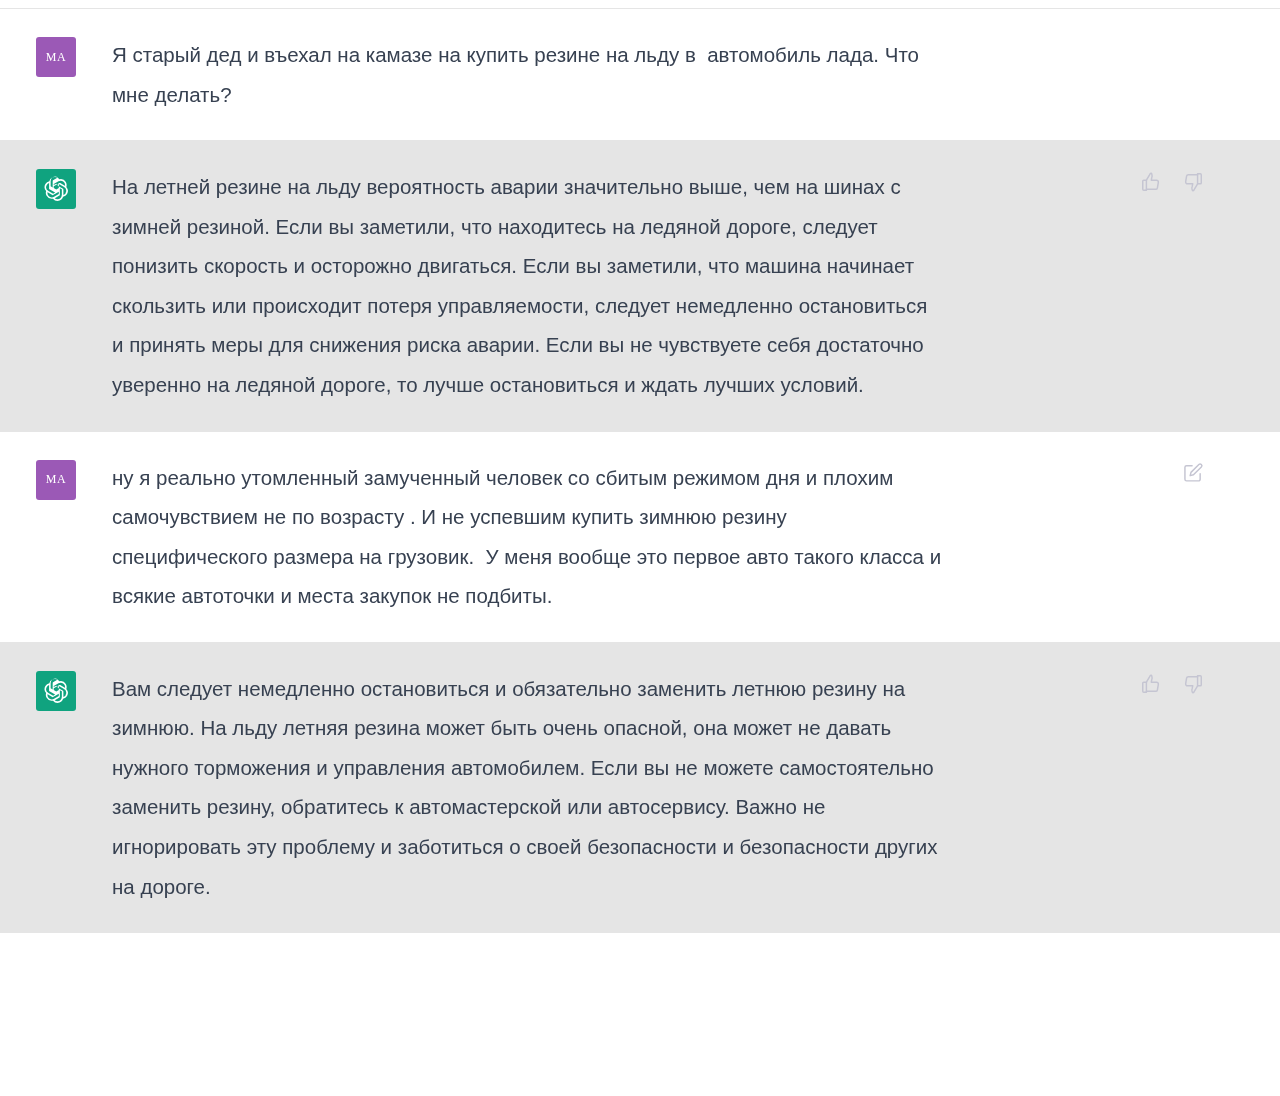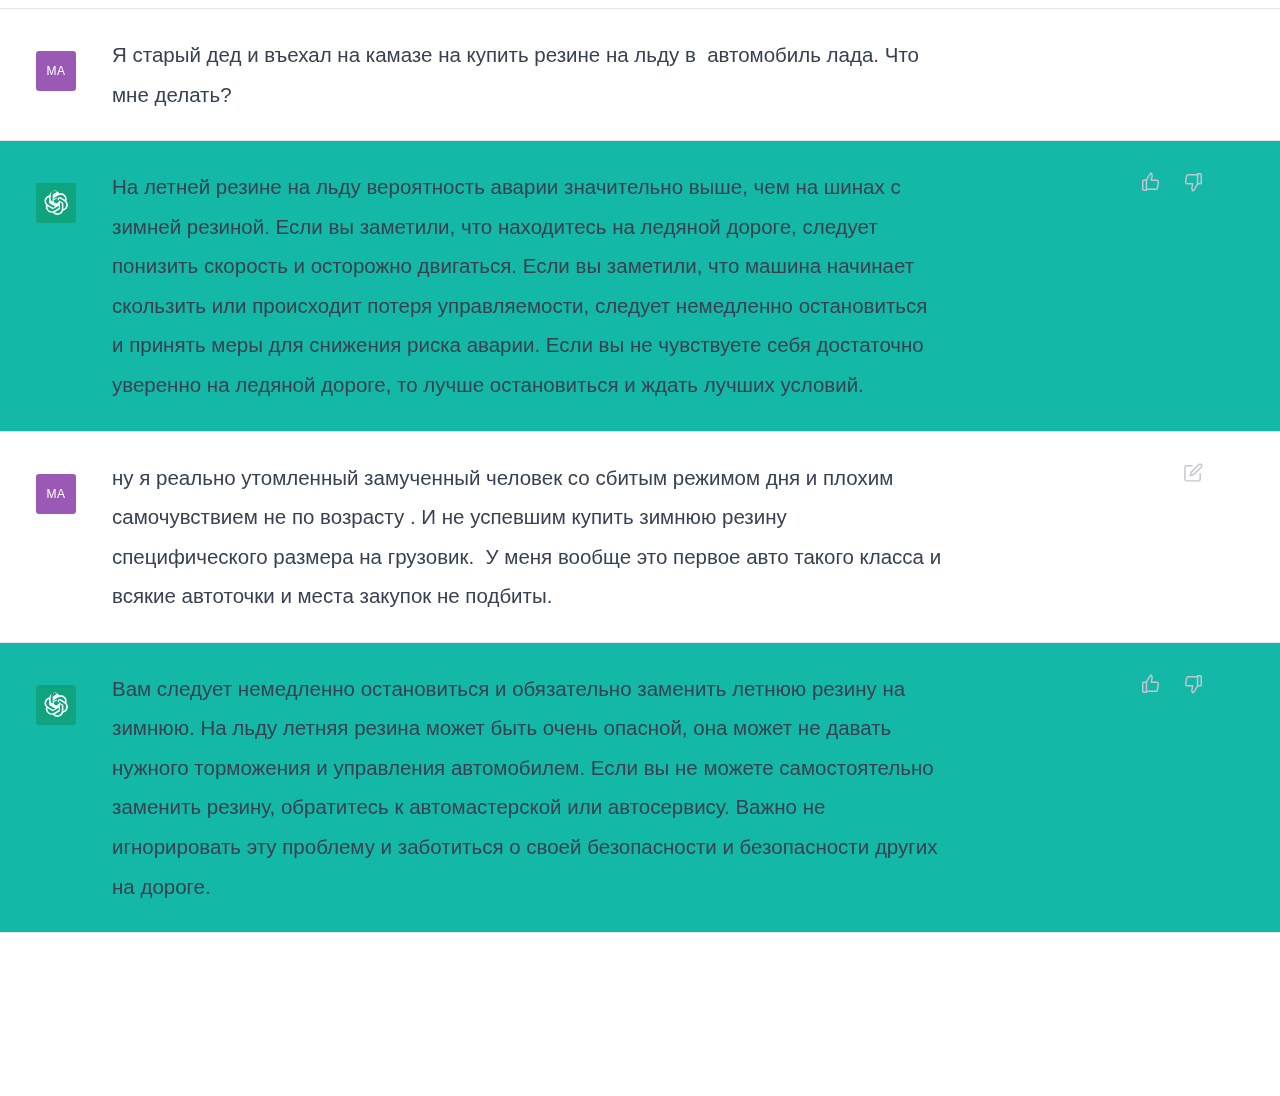--- a/index.html
+++ b/index.html
@@ -24,21 +24,21 @@
   .msg {
     position: relative;
     width: 100%;
     box-sizing: border-box;
     border-bottom: 1px solid #e5e5e5;
   }
   .msg.user {
     background: #ffffff;
   }
   .msg.assistant {
-    background: #14b8a6;
+    background: #e5e5e5;
   }
 
   .msg-inner {
     display: flex;
     align-items: flex-start;
     padding: 26px 0 26px 0;
     box-sizing: border-box;
     position: relative;
   }
 
@@ -53,23 +53,22 @@
   .avatar {
     width: 40px;
     height: 40px;
     border-radius: 3px;
     display: flex;
     align-items: center;
     justify-content: center;
     font-size: 12px;
     letter-spacing: 0.5px;
     color: #ffffff;
-    font-family: Liberation Sans, sans-serif;
+    font-family: Liberation Serif, serif;
     user-select: none;
-    margin-top: 14px;
   }
   .avatar.user {
     background: #9b59b6;
   }
   .avatar.assistant {
     background: #10a37f;
   }
   .avatar.assistant svg {
     display: block;
   }

